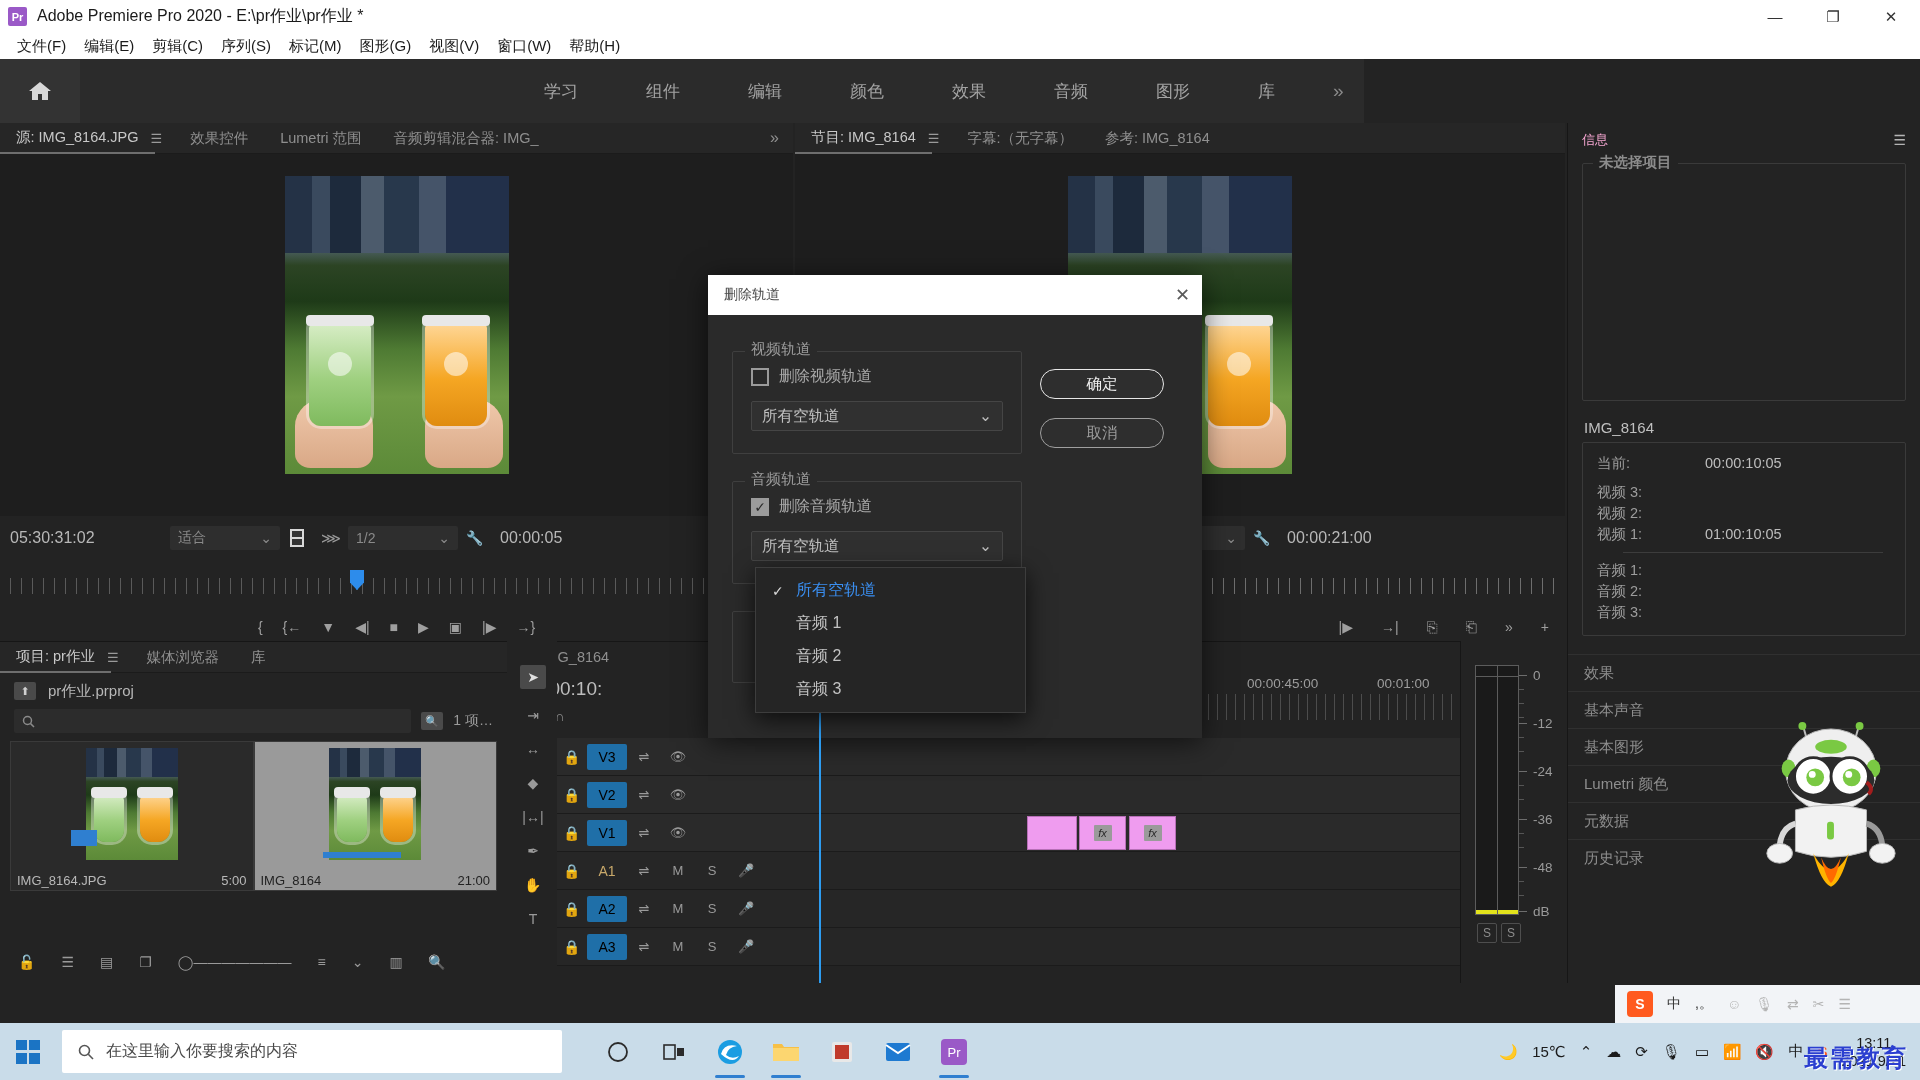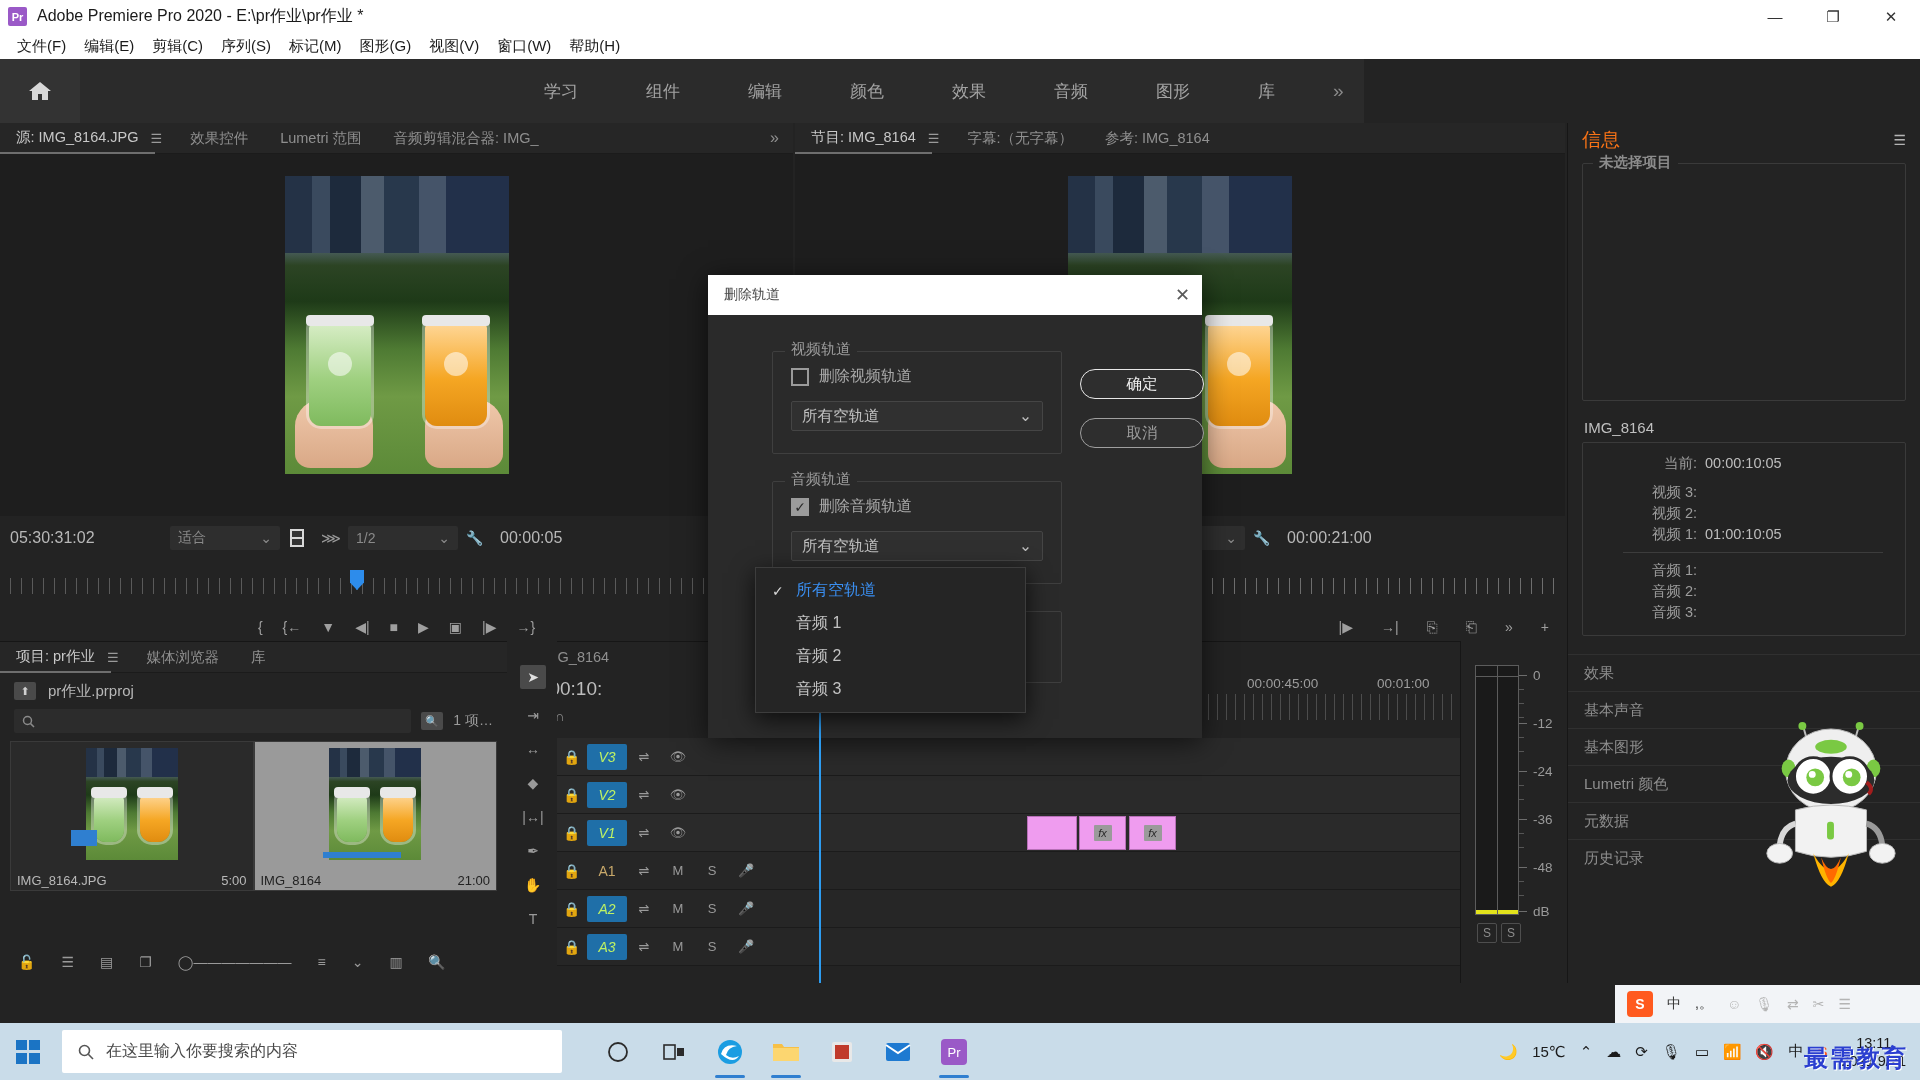--- a/index.html
+++ b/index.html
@@ -97,30 +97,30 @@
 
   
   .program-panel { position:absolute; left:795px; top:123px; width:770px;
     height:516px; background:#232323; }
 
   
   .right-panel { position:absolute; left:1567px; top:123px; width:353px;
     height:860px; background:#232323; border-left:1px solid #161616; }
   .info-head { height:34px; display:flex; align-items:center;
     justify-content:space-between; padding:0 14px; }
-  .info-title { color:#f97316; font-size:19px; }
+  .info-title { color:#f9a8d4; font-size:13px; }
   .fieldset { position:relative; margin:6px 14px 0 14px; border:1px solid #3a3a3a;
     border-radius:2px; }
   .fs-legend { position:absolute; top:-11px; left:10px; background:#232323;
     padding:0 6px; color:#8c8c8c; font-size:14.5px;font-weight:bold; }
   .fs-empty { height:238px; }
   .clipname { color:#c0c0c0; font-size:15px; margin:18px 0 6px 16px; }
   .infotable { padding:10px 14px 12px 14px; font-size:14.5px; color:#9d9d9d; }
   .irow { display:flex; line-height:21px; }
-  .ilbl { width:108px; text-align:right; padding-right:8px; white-space:nowrap; }
+  .ilbl { width:108px; text-align:left; padding-right:8px; white-space:nowrap; }
   .ival { color:#bdbdbd; }
   .isep { border-top:1px solid #3c3c3c; margin:7px 8px 7px 26px; }
   .stack-list { margin-top:18px; }
   .stack-item { height:37px; display:flex; align-items:center; padding-left:16px;
     color:#8e8e8e; font-size:15px; border-top:1px solid #303030; }
 
   
   .robot { position:absolute; right:16px; bottom:96px; width:148px; height:168px; }
 
   
@@ -167,21 +167,21 @@
   .trow.audio { background:#262626; }
   .thead { width:258px; display:flex; align-items:center; gap:0; height:38px;
     padding-left:8px; }
   .src-badge { width:40px; height:26px; background:#1f6fa8; color:#e8e8e8;
     font-size:14px; display:flex; align-items:center; justify-content:center;
     border-radius:2px; }
   .lockslot { width:30px; display:flex; align-items:center; justify-content:center;
     color:#8b8b8b; }
   .tname { width:40px; height:26px; display:flex; align-items:center;
     justify-content:center; font-size:14px; border-radius:2px; }
-  .tname.on { background:#1f6fa8; color:#bef264;font-style:italic; }
+  .tname.on { background:#1f6fa8; color:#000000; }
   .tname.off { color:#c9a96a; }
   .tmini { width:34px; display:flex; align-items:center; justify-content:center;
     color:#9a9a9a; font-size:13px; }
   .tbody { flex:1; height:38px; position:relative; }
   .clip { position:absolute; top:2px; height:34px; background:#ef9cef;
     border:1px solid #b76fb7; display:flex; align-items:center;
     justify-content:center; }
   .fx { width:18px; height:16px; background:#9a9a9a; color:#2a2a2a;
     font-size:11px; font-style:italic; display:flex; align-items:center;
     justify-content:center; border-radius:1px; }
@@ -211,21 +211,21 @@
     align-items:center; justify-content:center; top:282px; }
 
   
   .overlay-dim { position:absolute; left:0; top:0; width:1920px; height:1080px; }
   .dialog { position:absolute; left:708px; top:275px; width:494px; height:463px;
     background:#2a2a2a; box-shadow:0 4px 26px rgba(0,0,0,.6); }
   .dlg-title { height:40px; background:#ffffff; display:flex; align-items:center;
     justify-content:space-between; padding:0 12px 0 16px; }
   .dlg-title span.t { color:#4a4a4a; font-size:14px; }
   .dlg-close { color:#5a5a5a; font-size:18px; }
-  .dlg-body { position:relative; height:298px;margin-left:40px; }
+  .dlg-body { position:relative; height:298px; }
   .grp { position:absolute; border:1px solid #3f3f3f; border-radius:2px; }
   .grp-legend { position:absolute; top:-12px; left:12px; background:#2a2a2a;
     padding:0 6px; color:#9b9b9b; font-size:15px; }
   .cb-row { display:flex; align-items:center; gap:10px; padding:14px 0 0 18px; }
   .cbox { width:18px; height:18px; border:2px solid #9b9b9b; background:transparent;
     display:flex; align-items:center; justify-content:center; }
   .cbox.checked { background:#9b9b9b; }
   .cbox.checked::after { content:"✓"; color:#2a2a2a; font-size:14px;
     line-height:1; font-weight:bold; }
   .cb-lbl { color:#a8a8a8; font-size:15.5px; }

